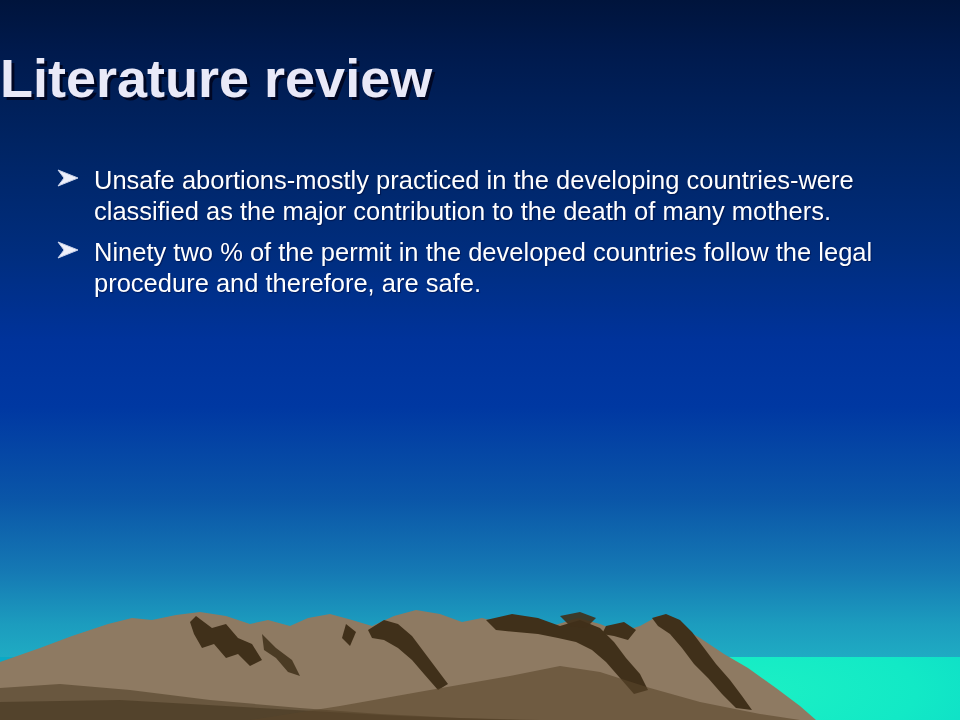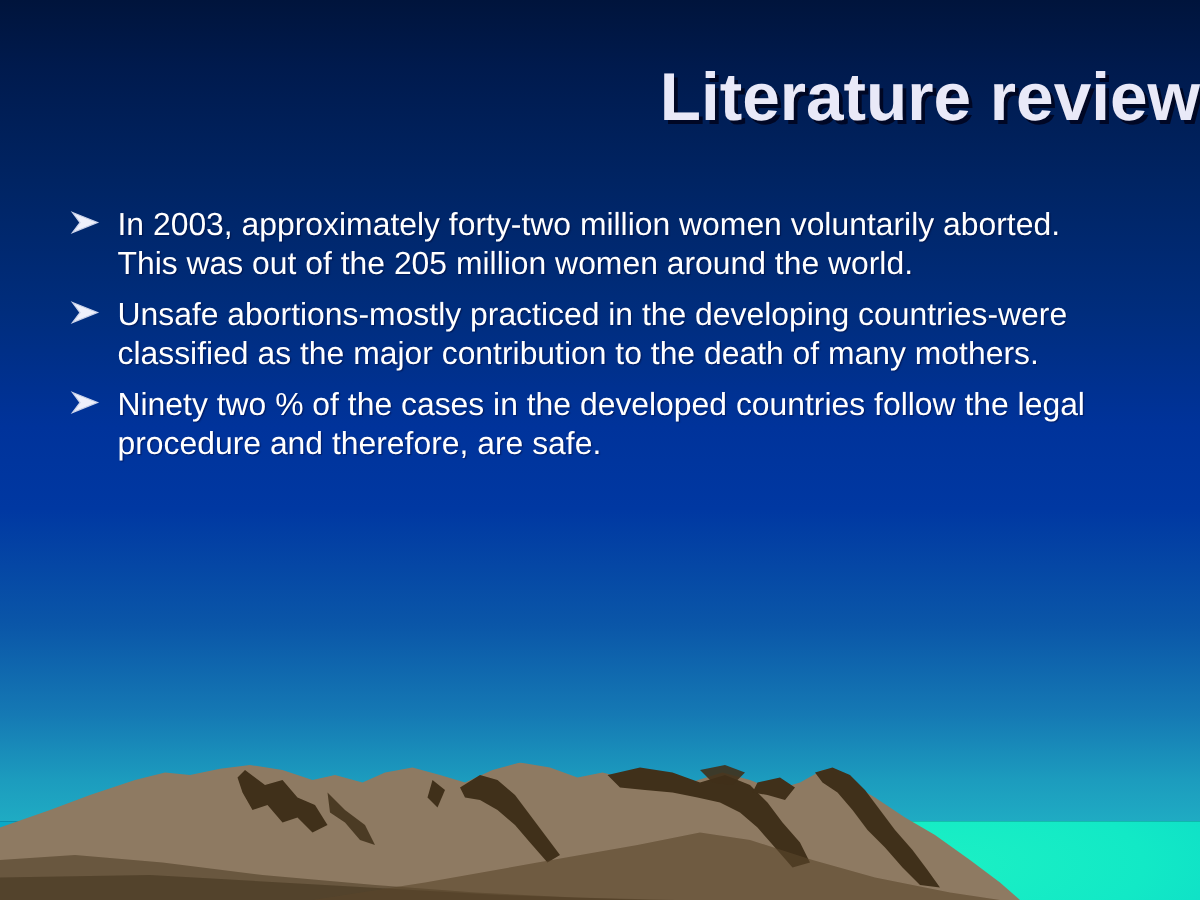--- a/index.html
+++ b/index.html
@@ -58,21 +58,21 @@
     height: 110px;
   }
   .mountains svg { display: block; width: 960px; height: 110px; }
 
   
   .title {
     position: absolute;
     left: 0;
     top: 50px;
     width: 960px;
-    text-align: right;
+    text-align: left;
     font-size: 54px;
     font-weight: bold;
     color: #e9e9f8;
     letter-spacing: 0px;
     text-shadow: 3px 3px 0 rgba(0,0,20,0.75);
     line-height: 1.05;
   }
 
   
   .body {
@@ -153,43 +153,35 @@
 
       <path d="M250 110 L340 96 L430 80 L510 66 L560 56 L600 62 L650 78
                L700 92 L760 104 L800 110 Z" fill="#5a462b" opacity="0.6"></path>
     </svg>
   </div>
 
   <div class="title">Literature review</div>
 
   <div class="body">
 
-    <div class="bullet">
-      <span class="marker">
-        <svg width="26" height="24" viewBox="0 0 26 24" xmlns="http://www.w3.org/2000/svg">
-          <path d="M2 4 L22 12 L2 20 L8 12 Z" fill="#eef0fb" stroke="#c9d2ea" stroke-width="1"></path>
-        </svg>
-      </span>
-      <span class="text">In 2003, approximately forty-two million women voluntarily aborted. This was out of the 205 million women around the world.</span>
-    </div>
 
 
     <div class="bullet">
       <span class="marker">
         <svg width="26" height="24" viewBox="0 0 26 24" xmlns="http://www.w3.org/2000/svg">
           <path d="M2 4 L22 12 L2 20 L8 12 Z" fill="#eef0fb" stroke="#c9d2ea" stroke-width="1"></path>
         </svg>
       </span>
       <span class="text">Unsafe abortions-mostly practiced in the developing countries-were classified as the major contribution to the death of many mothers.</span>
     </div>
 
     <div class="bullet">
       <span class="marker">
         <svg width="26" height="24" viewBox="0 0 26 24" xmlns="http://www.w3.org/2000/svg">
           <path d="M2 4 L22 12 L2 20 L8 12 Z" fill="#eef0fb" stroke="#c9d2ea" stroke-width="1"></path>
         </svg>
       </span>
-      <span class="text">Ninety two % of the cases in the developed countries follow the legal procedure and therefore, are safe.</span>
+      <span class="text">Ninety two % of the permit in the developed countries follow the legal procedure and therefore, are safe.</span>
     </div>
 
 
   </div>
 </div>
 
 </body></html>

